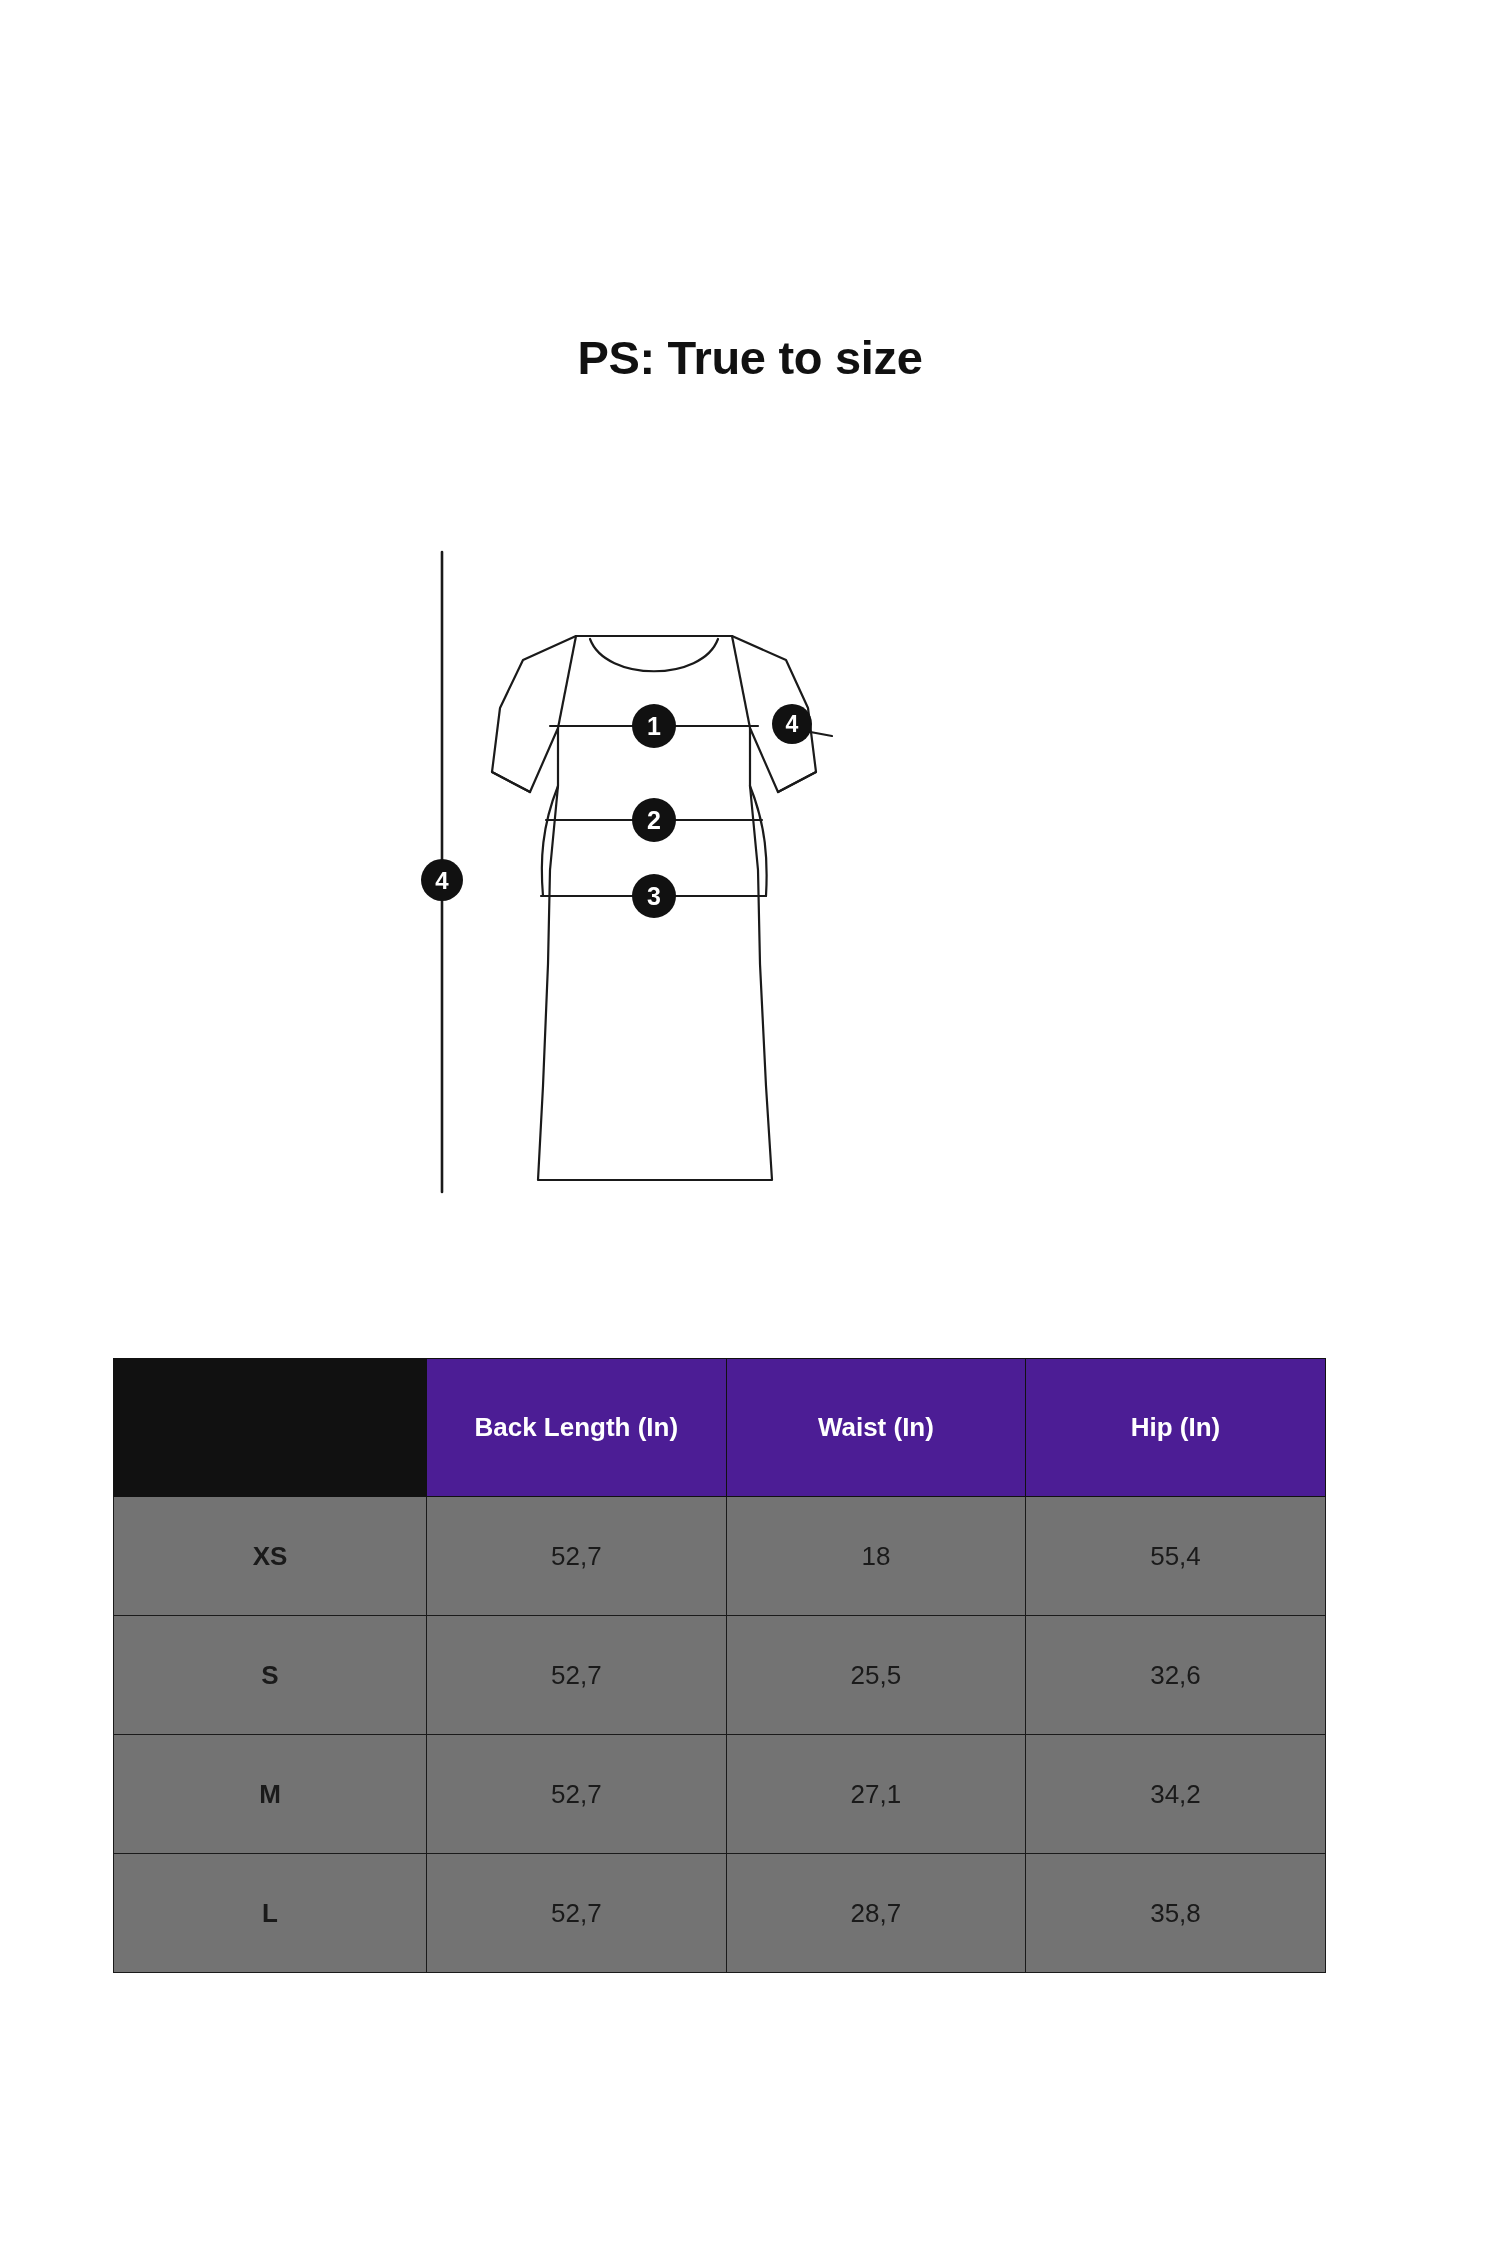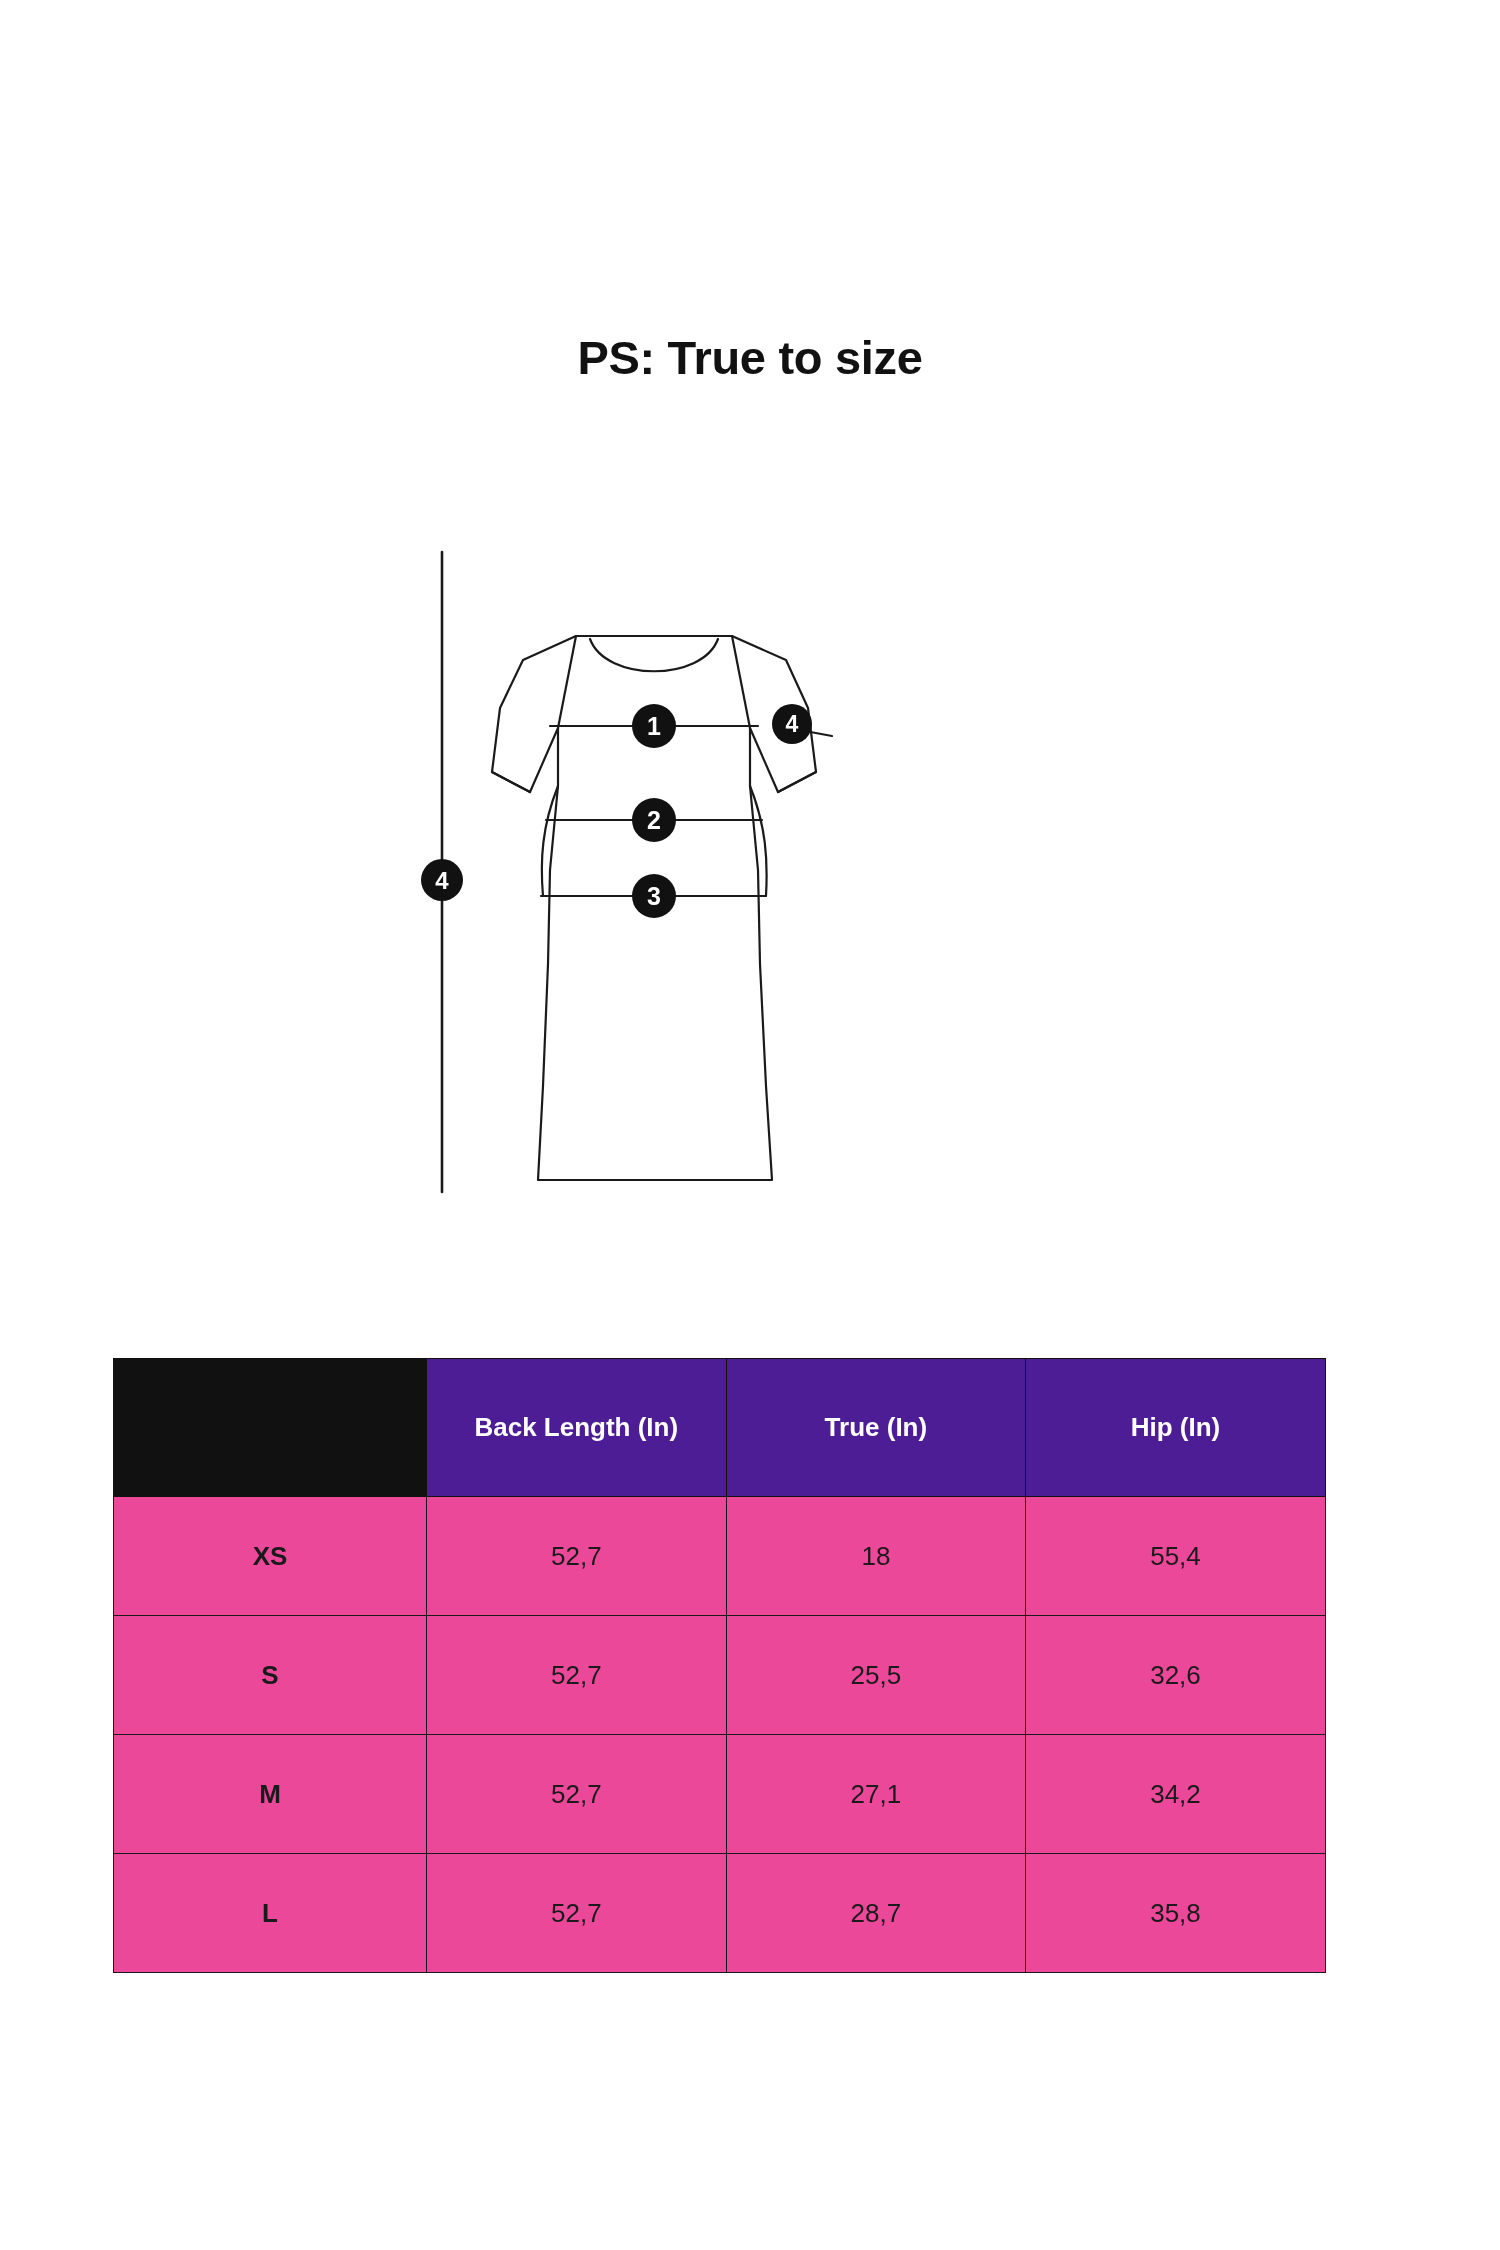--- a/index.html
+++ b/index.html
@@ -68,21 +68,21 @@
     border-color: #111111;
   }
   table.size-table thead th.corner {
     background: #111111;
     border-color: #111111;
   }
   table.size-table tbody td {
     height: 116px;
     font-size: 26px;
     color: #1a1a1a;
-    background: #ec4899;
+    background: #737373;
   }
   table.size-table tbody td.size-label {
     font-weight: bold;
   }
   .col-size { width: 310px; }
   .col-data { width: 296.6px; }
 </style>
 </head>
 <body>
 
@@ -162,21 +162,21 @@
       </g>
     </svg>
   </div>
 
   <div class="table-wrap">
     <table class="size-table">
       <thead>
         <tr>
           <th class="corner col-size"></th>
           <th class="col-data">Back Length (In)</th>
-          <th class="col-data">True (In)</th>
+          <th class="col-data">Waist (In)</th>
           <th class="col-data">Hip (In)</th>
         </tr>
       </thead>
       <tbody>
         <tr>
           <td class="size-label">XS</td>
           <td>52,7</td>
           <td>18</td>
           <td>55,4</td>
         </tr>

